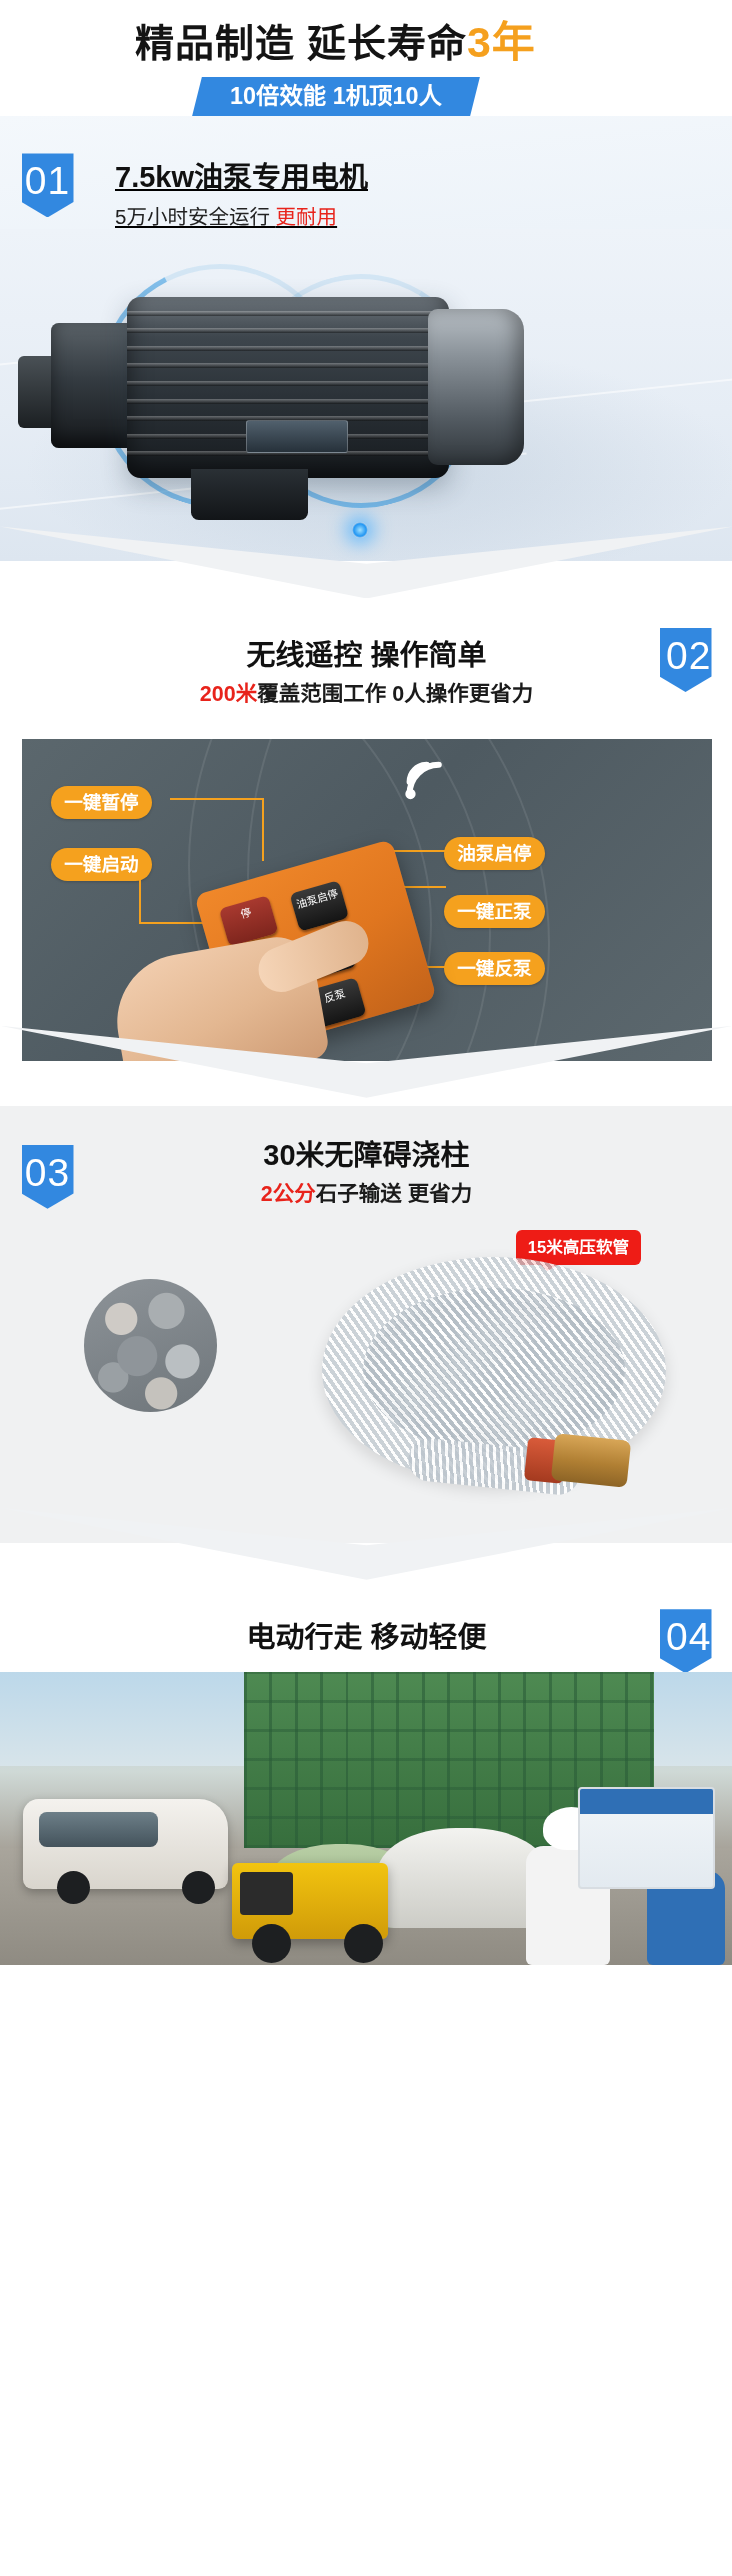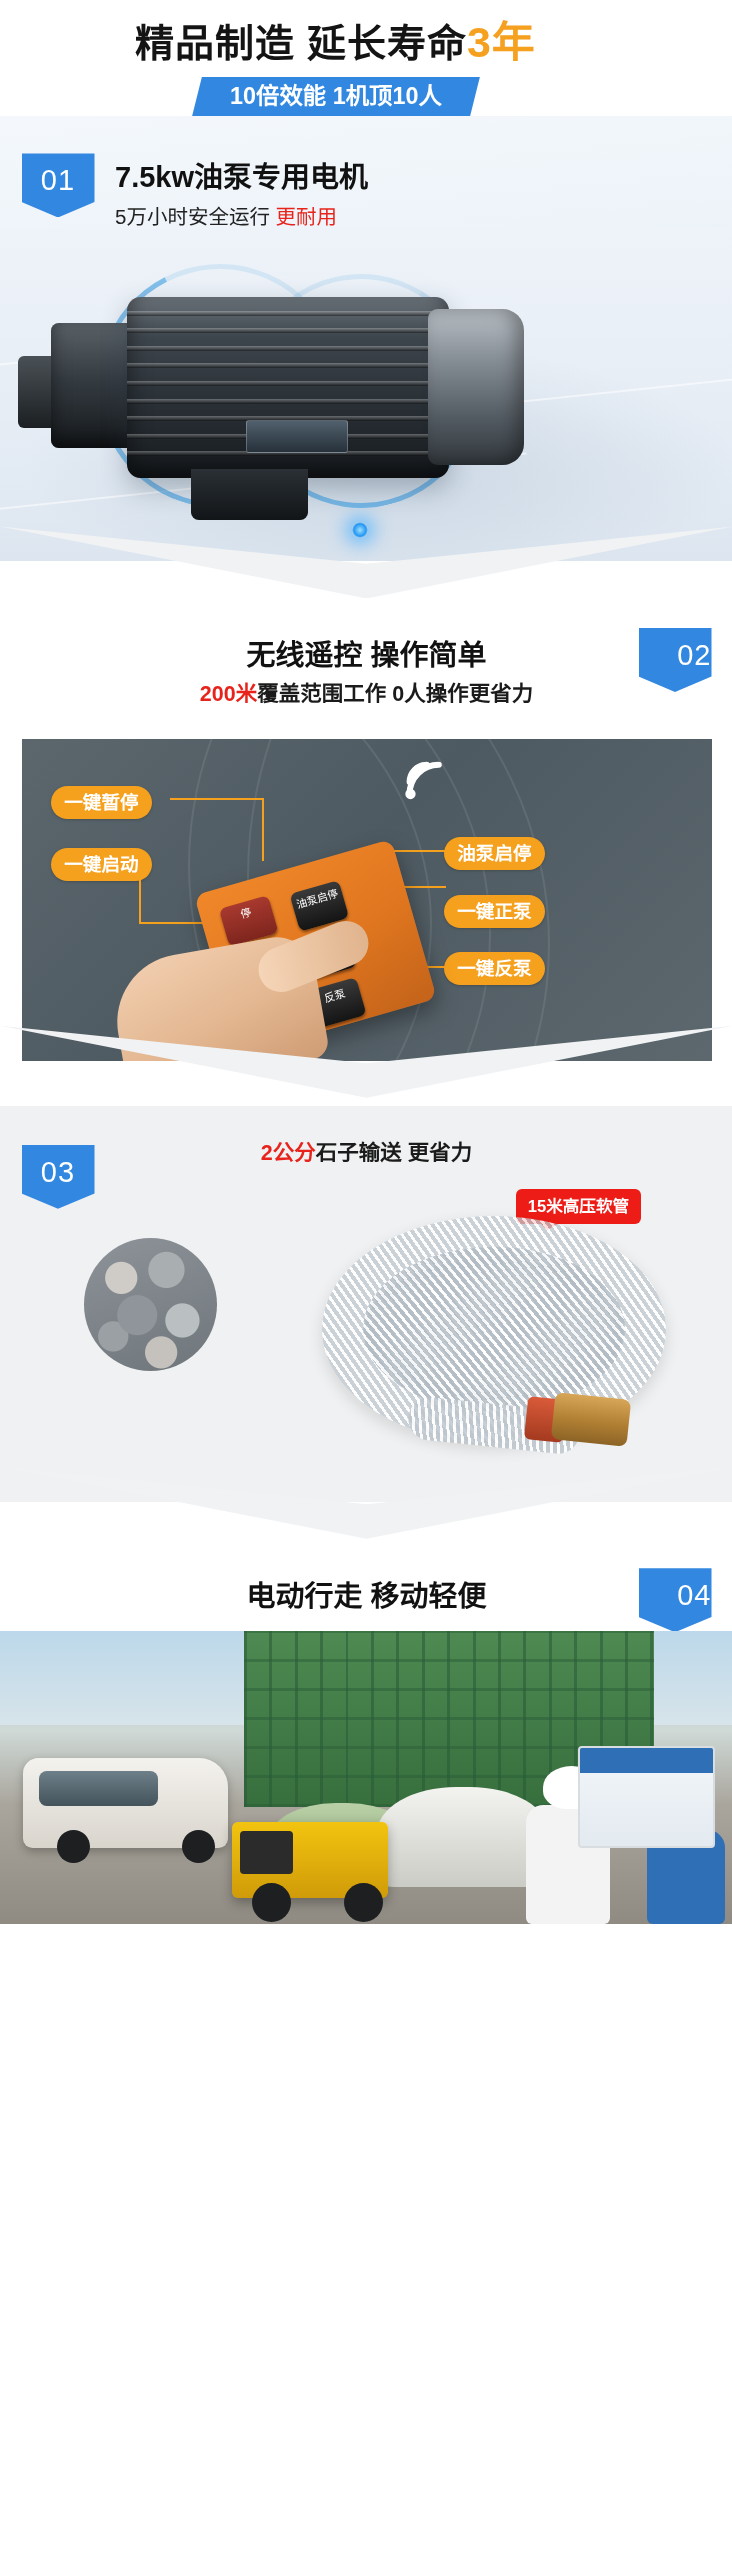--- a/index.html
+++ b/index.html
@@ -29,35 +29,35 @@
 
   
   .section { position: relative; width:733px; }
   .sec-head { position: relative; width:733px; padding: 25.4px 0 13.7px; text-align:center; }
   .sec-title { font-size: 29px; font-weight: 700; color:#111; line-height: 41px; }
   .sec-sub { font-size: 21.5px; font-weight: 700; color:#1b1b1b; line-height: 33px; margin-top: 2px; }
   .sec-sub .red { color:#E8231B; }
 
   
   .badge {
-    position: absolute; width: 73px; height: 64px; background: #3288E0;
-    color: #fff; font-size: 29px; font-weight: 400; letter-spacing:1px;
+    position: absolute; width: 52px; height: 64px; background: #3288E0;
+    color: #fff; font-size: 39px; font-weight: 400; letter-spacing:1px;
     text-align: center; line-height: 55px;
     clip-path: polygon(0 0, 100% 0, 100% 76%, 50% 100%, 0 76%);
   }
   .badge.left  { left: 21.5px; }
   .badge.right { right: 21.5px; text-align: right; }
 
   
   .sec01 {
     background: linear-gradient(175deg,#f4f8fc 0%, #eaf1f8 45%, #e3ecf5 100%);
     padding-bottom: 0; position: relative;
   }
   .sec01 .sec-head { text-align: left; padding: 41px 0 0 0; height: 113px; }
-  .sec01 .txt { margin-left: 115px; }
+  .sec01 .txt { margin-left: 115px; text-decoration: underline; }
   .sec01 .sec-title { font-size: 29px; }
   .sec01 .sec-sub { font-size: 20.5px; font-weight: 400; color:#222; }
   .sec01 .badge.left { top: 37px; left: 21.5px; }
   .motor-stage {
     position: relative; width: 733px; height: 332px; overflow: hidden;
     background:
       radial-gradient(ellipse 508px 176px at 52% 72%, rgba(160,180,200,.35) 0%, rgba(160,180,200,0) 70%),
       linear-gradient(180deg,#eef3f9 0%, #e6edf5 55%, #dde6f0 100%);
   }
   .streak { position:absolute; background: rgba(255,255,255,.55); height:2px; transform: rotate(-6deg); }
@@ -378,20 +378,21 @@
     </div>
   </div>
 
   <div class="chev-sep">
       <div class="v"></div>
     </div>
 
   <div class="section sec03">
     <div class="sec-head">
       <div class="badge left">03</div>
+      <div class="sec-title">30米无障碍浇柱</div>
       <div class="sec-sub">
         <span class="red">2公分</span><span>石子输送 更省力</span>
       </div>
     </div>
 
     <div class="sec03-stage">
       <div class="redtag" style="left:516px; top:5.9px;">15米高压软管</div>
       <div class="red-label" style="left:98px; top:23.4px;">2公分石子</div>
       <div class="gravel-circle"></div>
       <div class="hose-coil"></div>

